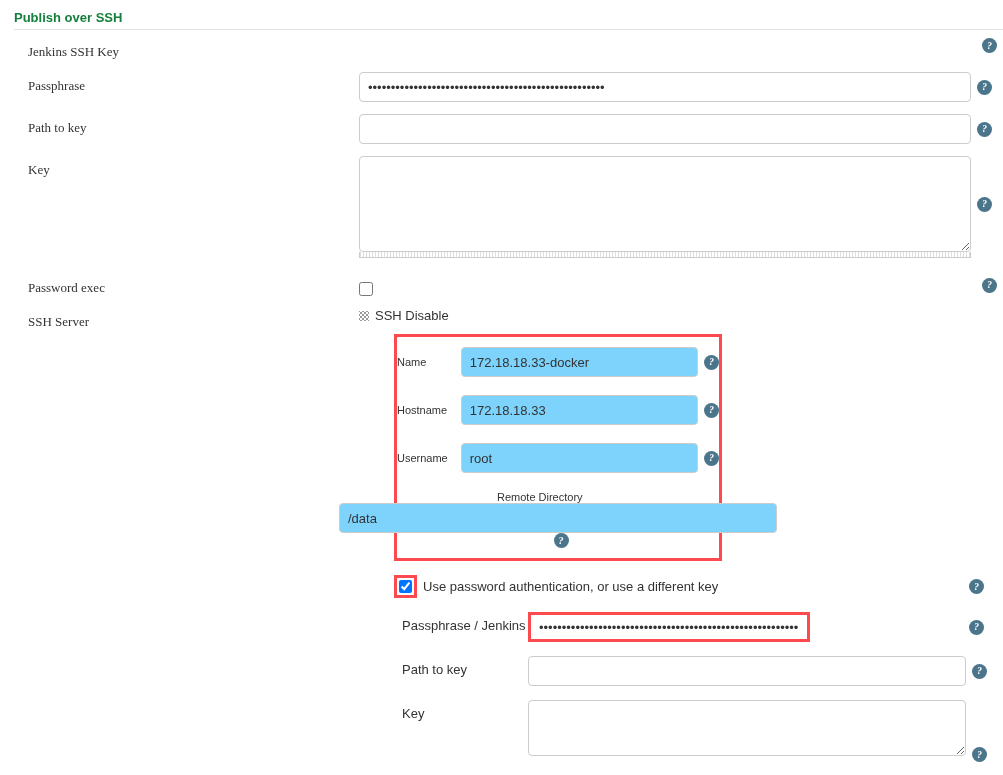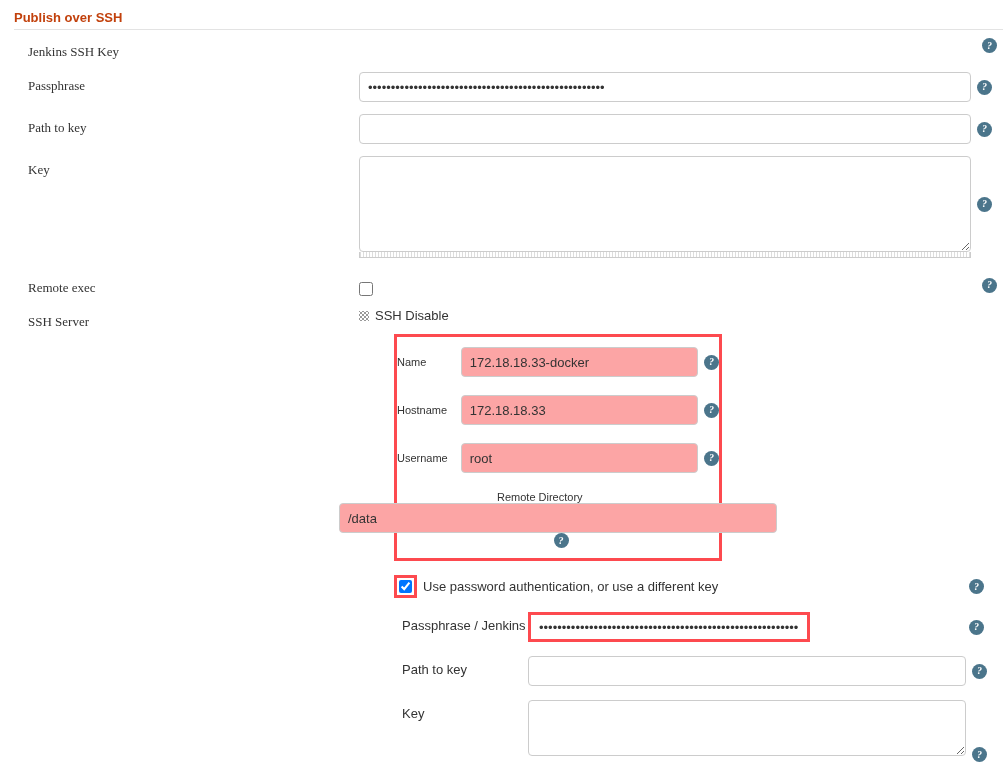--- a/index.html
+++ b/index.html
@@ -11,21 +11,21 @@
     color: #333;
     background: #fff;
     width: 1003px;
   }
   .container {
     padding: 10px 0 0 14px;
   }
   .section-title {
     font-weight: bold;
     font-size: 13px;
-    color: #c2410c;
+    color: #15803d;
     margin-bottom: 4px;
   }
   .hr {
     border: none;
     border-top: 1px solid #e3e3e3;
     margin: 4px 0 8px 0;
   }
   .row {
     display: flex;
     align-items: flex-start;
@@ -131,21 +131,21 @@
     color: #333;
   }
   .server-input {
     width: 438px;
     height: 30px;
     border: 1px solid #ccc;
     border-radius: 4px;
     padding: 4px 8px;
     font-size: 13px;
     color: #333;
-    background: #fca5a5;
+    background: #7dd3fc;
   }
   .server-help {
     margin-left: 6px;
   }
   .auth-row {
     display: flex;
     align-items: center;
     margin: 10px 0 14px 0;
     position: relative;
   }
@@ -271,21 +271,21 @@
     <div class="input-col" style="flex-direction:column;align-items:flex-start;">
       <div style="display:flex;align-items:center;">
         <textarea class="textarea-field" style=""></textarea>
         <span class="help-icon" style="margin-left:6px;align-self:center;">?</span>
       </div>
       <div class="resize-bar"></div>
     </div>
   </div>
 
   <div class="row">
-    <div class="label-col">Remote exec</div>
+    <div class="label-col">Password exec</div>
     <div class="input-col">
       <input type="checkbox" class="checkbox-input" style="">
       <span class="help-icon" style="margin-left:auto;margin-right:6px;">?</span>
     </div>
   </div>
 
   <div class="row" style="margin-bottom:4px;">
     <div class="label-col">SSH Server</div>
     <div class="input-col">
       <div class="drag-handle"></div>

